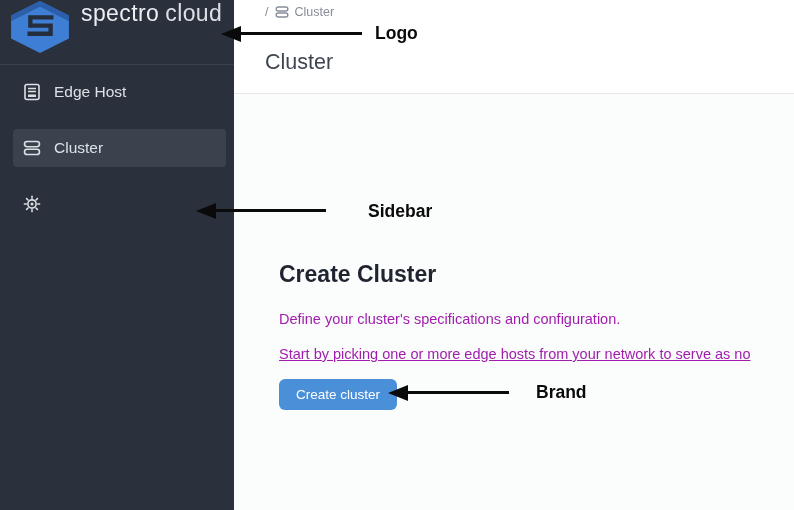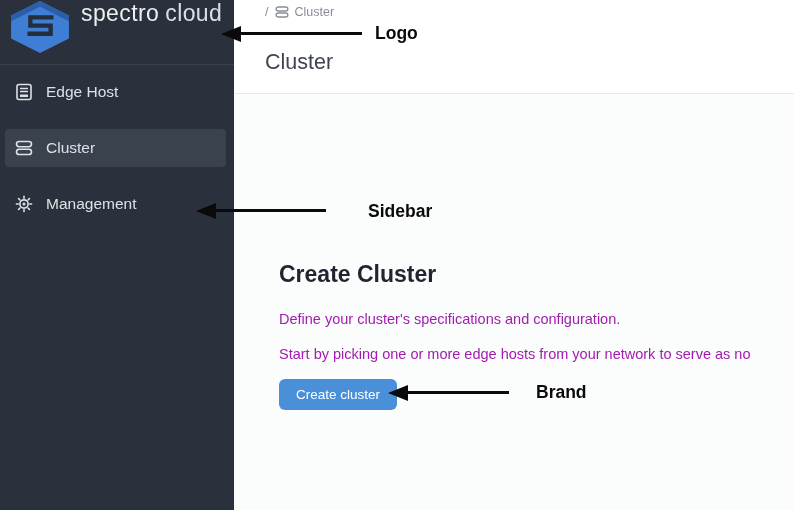--- a/index.html
+++ b/index.html
@@ -23,21 +23,21 @@
     padding-left: 9px;
     border-bottom: 1px solid #3a414c;
     cursor: pointer;
   }
   .logo-mark { display: inline-flex; margin-right: 10px; }
   .logo-text {
     font-size: 23px; letter-spacing: 0.4px;
     color: #eceef1; white-space: nowrap;
   }
   .logo-text .secondary { color: #dce0e6; margin-left: 6px; }
-  .nav { padding: 8px 8px 0 5px; }
+  .nav { padding: 8px 8px 0 13px; }
   .nav-item {
     height: 38px;
     display: flex; align-items: center;
     padding-left: 10px;
     margin-bottom: 18px;
     border-radius: 4px;
     color: var(--sidebar-text, #dde1e6);
     cursor: pointer;
   }
   .nav-item.active { background: var(--sidebar-active-bg, #3a424d); }
@@ -73,21 +73,21 @@
   .content { padding: 167px 0 0 45px; }
   .content h2 {
     font-size: 23px; font-weight: bold;
     color: #1f2430;
     margin-bottom: 23px;
   }
   .content p {
     font-size: 14.5px; color: #a21caf;
     margin-bottom: 19px;
   }
-  .content p.nowrap { white-space: nowrap; }
+  .content p.nowrap { white-space: nowrap; text-decoration: underline; }
   .btn-primary {
     display: inline-block;
     margin-top: -2px;
     background: var(--button-blue, #4a90d9);
     color: #ffffff;
     font-family: "Liberation Sans", sans-serif;
     font-size: 13.5px;
     border: none; border-radius: 6px;
     padding: 8px 17px;
     cursor: pointer;
@@ -156,21 +156,20 @@
       <div class="nav-item">
         <span class="nav-icon">
           <svg width="18" height="18" viewBox="0 0 18 18">
             <g stroke="#dde1e6" stroke-width="1.6" fill="none" stroke-linecap="round">
               <circle cx="9" cy="9" r="4.1"></circle>
               <path d="M9 1.4 V3.3 M9 14.7 V16.6 M1.4 9 H3.3 M14.7 9 H16.6 M3.6 3.6 L5 5 M13 13 L14.4 14.4 M14.4 3.6 L13 5 M5 13 L3.6 14.4"></path>
             </g>
             <circle cx="9" cy="9" r="1.5" fill="#dde1e6"></circle>
           </svg>
         </span>
-        <span class="nav-label">Management</span>
       </div>
     </nav>
   </aside>
 
   <main class="main">
     <header class="page-header">
       <div class="breadcrumb">
         <span class="crumb-sep">/</span>
         <span class="crumb-icon">
           <svg width="14" height="14" viewBox="0 0 18 18">

